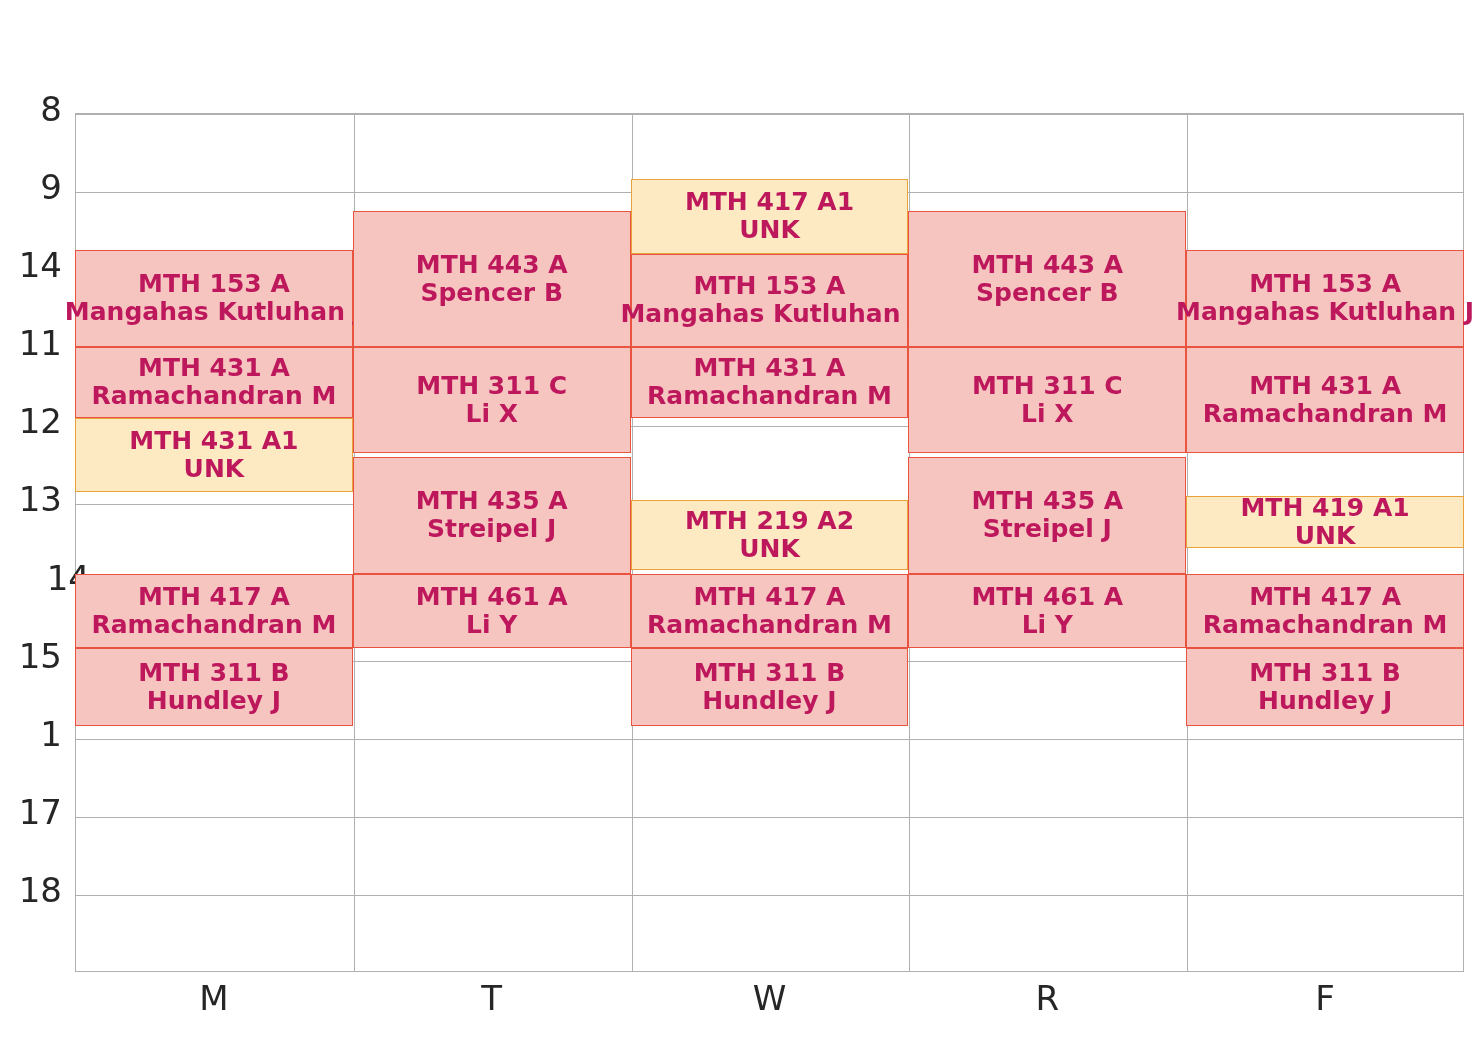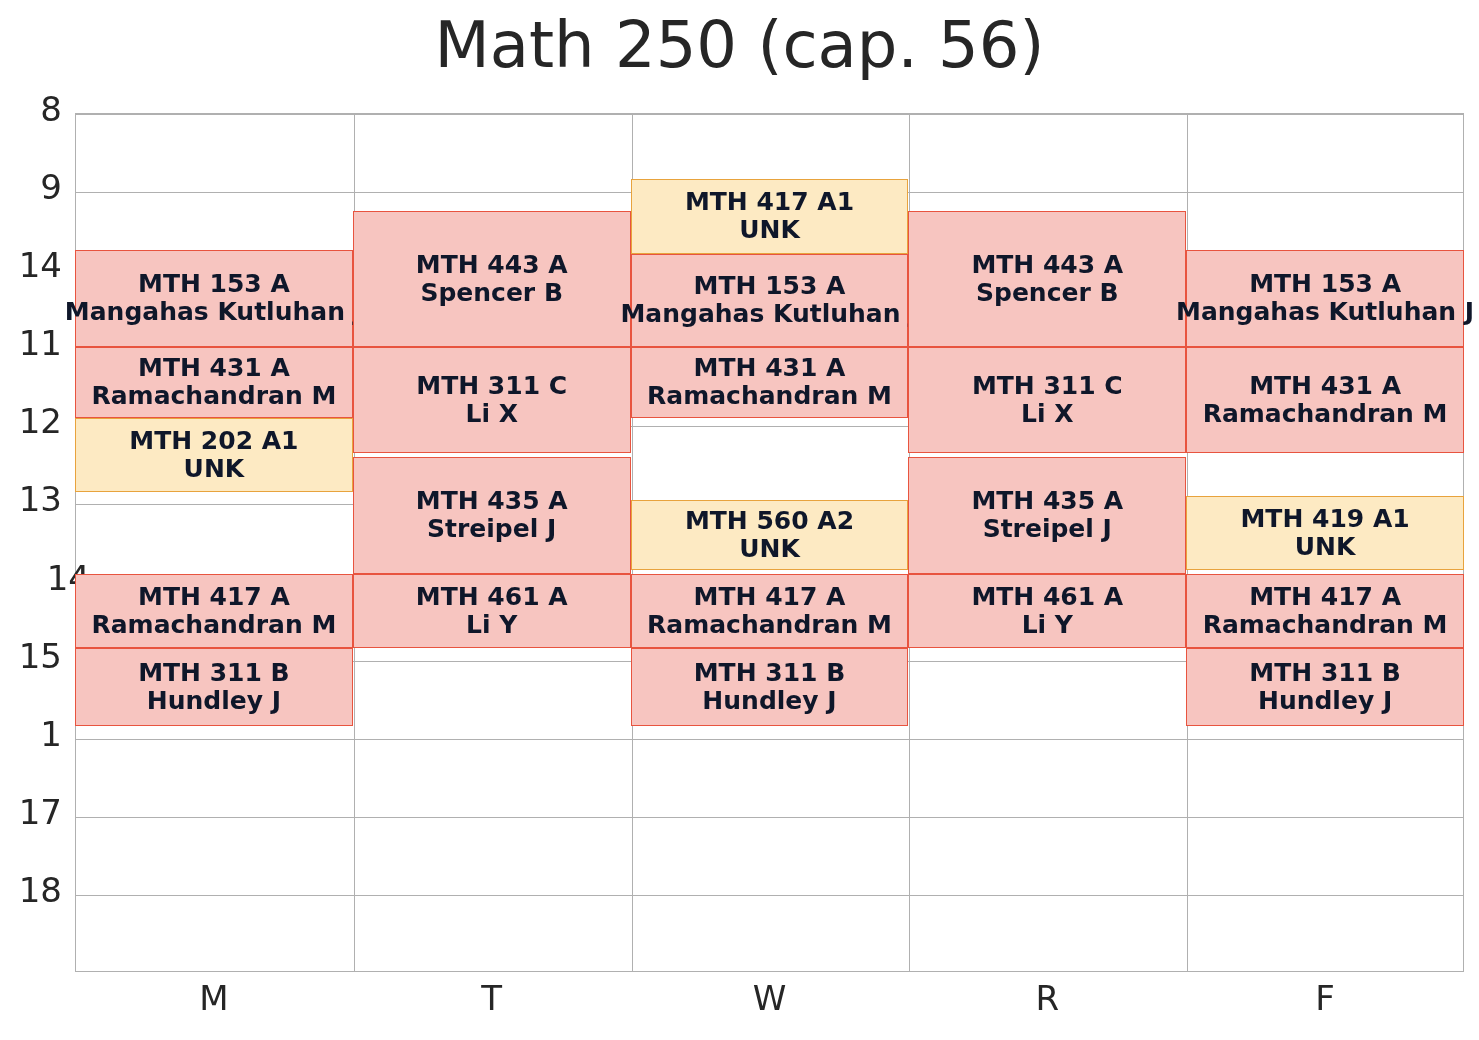--- a/index.html
+++ b/index.html
@@ -73,39 +73,38 @@
     position: absolute;
     box-sizing: border-box;
     border: 1.3px solid #e8543f;
     background: #f7c5c0;
     display: flex;
     flex-direction: column;
     align-items: center;
     justify-content: center;
     font-size: 25px;
     font-weight: bold;
-    color: #0f172a;
+    color: #be185d;
     line-height: 1.12;
     text-align: center;
     white-space: nowrap;
     overflow: visible;
   }
   .event.unk {
     border: 1.3px solid #e8a33d;
     background: #fdeac3;
   }
   .event .ln {
     display: block;
   }
 </style>
 </head>
 <body>
 
 <div id="chart">
-  <div id="title">Math 250 (cap. 56)</div>
   <div id="plot">
       <div class="gridline-h" style="top: 0px;"></div>
       <div class="gridline-h" style="top: 78.0909px;"></div>
       <div class="gridline-h" style="top: 156.182px;"></div>
       <div class="gridline-h" style="top: 234.273px;"></div>
       <div class="gridline-h" style="top: 312.364px;"></div>
       <div class="gridline-h" style="top: 390.455px;"></div>
       <div class="gridline-h" style="top: 468.545px;"></div>
       <div class="gridline-h" style="top: 546.636px;"></div>
       <div class="gridline-h" style="top: 624.727px;"></div>
@@ -139,21 +138,21 @@
   <div id="events-layer">
       <div class="event" style="left: 75px; top: 249.659px; width: 277.8px; height: 97.6136px;">
         <span class="ln">MTH 153 A</span>
         <span class="ln">Mangahas Kutluhan J</span>
       </div>
       <div class="event" style="left: 75px; top: 347.273px; width: 277.8px; height: 70.2818px;">
         <span class="ln">MTH 431 A</span>
         <span class="ln">Ramachandran M</span>
       </div>
       <div class="event unk" style="left: 75px; top: 417.555px; width: 277.8px; height: 74.1864px;">
-        <span class="ln">MTH 202 A1</span>
+        <span class="ln">MTH 431 A1</span>
         <span class="ln">UNK</span>
       </div>
       <div class="event" style="left: 75px; top: 573.736px; width: 277.8px; height: 74.1864px;">
         <span class="ln">MTH 417 A</span>
         <span class="ln">Ramachandran M</span>
       </div>
       <div class="event" style="left: 75px; top: 647.923px; width: 277.8px; height: 78.0909px;">
         <span class="ln">MTH 311 B</span>
         <span class="ln">Hundley J</span>
       </div>
@@ -179,21 +178,21 @@
       </div>
       <div class="event" style="left: 630.6px; top: 253.564px; width: 277.8px; height: 93.7091px;">
         <span class="ln">MTH 153 A</span>
         <span class="ln">Mangahas Kutluhan J</span>
       </div>
       <div class="event" style="left: 630.6px; top: 347.273px; width: 277.8px; height: 70.2818px;">
         <span class="ln">MTH 431 A</span>
         <span class="ln">Ramachandran M</span>
       </div>
       <div class="event unk" style="left: 630.6px; top: 499.55px; width: 277.8px; height: 70.2818px;">
-        <span class="ln">MTH 560 A2</span>
+        <span class="ln">MTH 219 A2</span>
         <span class="ln">UNK</span>
       </div>
       <div class="event" style="left: 630.6px; top: 573.736px; width: 277.8px; height: 74.1864px;">
         <span class="ln">MTH 417 A</span>
         <span class="ln">Ramachandran M</span>
       </div>
       <div class="event" style="left: 630.6px; top: 647.923px; width: 277.8px; height: 78.0909px;">
         <span class="ln">MTH 311 B</span>
         <span class="ln">Hundley J</span>
       </div>
@@ -214,21 +213,21 @@
         <span class="ln">Li Y</span>
       </div>
       <div class="event" style="left: 1186.2px; top: 249.659px; width: 277.8px; height: 97.6136px;">
         <span class="ln">MTH 153 A</span>
         <span class="ln">Mangahas Kutluhan J</span>
       </div>
       <div class="event" style="left: 1186.2px; top: 347.273px; width: 277.8px; height: 105.423px;">
         <span class="ln">MTH 431 A</span>
         <span class="ln">Ramachandran M</span>
       </div>
-      <div class="event unk" style="left: 1186.2px; top: 495.645px; width: 277.8px; height: 74px;">
+      <div class="event unk" style="left: 1186.2px; top: 495.645px; width: 277.8px; height: 52px;">
         <span class="ln">MTH 419 A1</span>
         <span class="ln">UNK</span>
       </div>
       <div class="event" style="left: 1186.2px; top: 573.736px; width: 277.8px; height: 74.1864px;">
         <span class="ln">MTH 417 A</span>
         <span class="ln">Ramachandran M</span>
       </div>
       <div class="event" style="left: 1186.2px; top: 647.923px; width: 277.8px; height: 78.0909px;">
         <span class="ln">MTH 311 B</span>
         <span class="ln">Hundley J</span>

